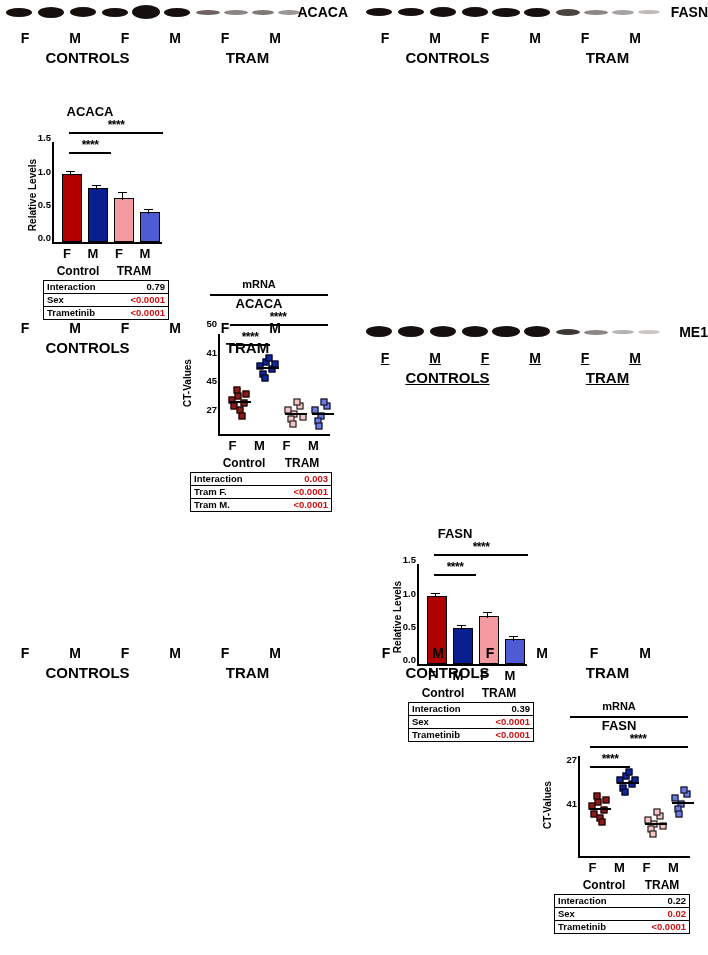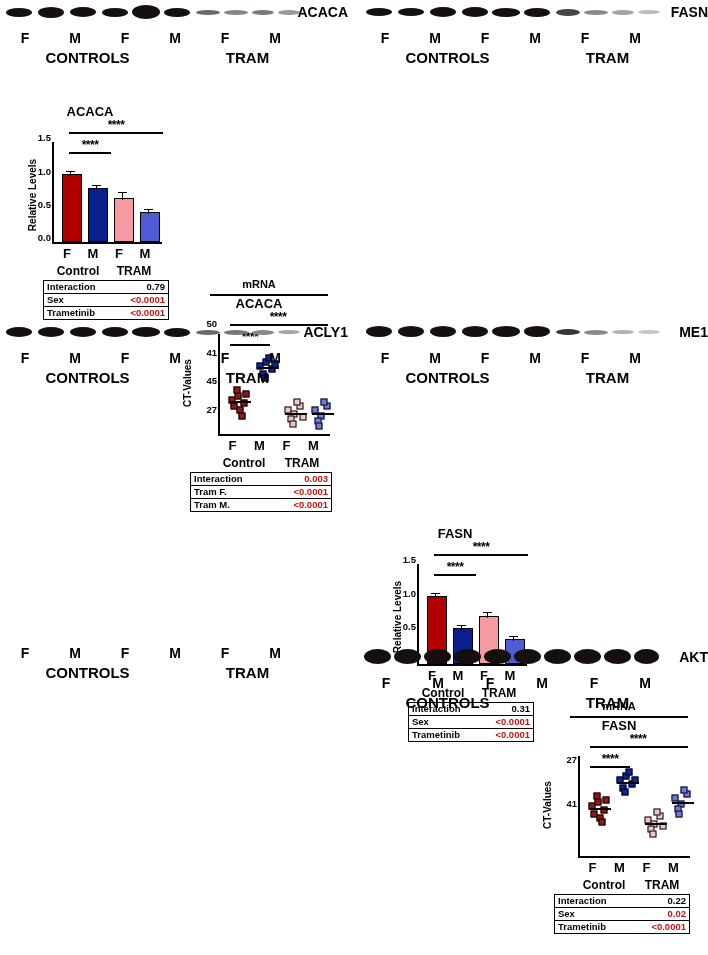--- a/index.html
+++ b/index.html
@@ -257,21 +257,21 @@
     <div class="sig" style="left:64px;top:18px;width:84px;">****</div>
     <div class="xlab" style="left:42px;top:146px;width:108px;">
       <span style="display:inline-block;width:26px;">F</span><span style="display:inline-block;width:26px;">M</span><span style="display:inline-block;width:26px;">F</span><span style="display:inline-block;width:26px;">M</span>
     </div>
     <div class="xgrp" style="left:36px;top:164px;width:120px;">
       <span style="display:inline-block;width:56px;">Control</span><span style="display:inline-block;width:56px;">TRAM</span>
     </div>
     <div class="stats" style="left:33px;top:180px;width:124px;">
       <div class="row">
           <span>Interaction</span>
-          <span class="v">0.31</span>
+          <span class="v">0.39</span>
         </div>
       <div class="row">
           <span>Sex</span>
           <span class="v red">&lt;0.0001</span>
         </div>
       <div class="row">
           <span>Trametinib</span>
           <span class="v red">&lt;0.0001</span>
         </div>
     </div>
@@ -338,50 +338,35 @@
           <span class="v red">0.02</span>
         </div>
       <div class="row">
           <span>Trametinib</span>
           <span class="v red">&lt;0.0001</span>
         </div>
     </div>
   </div>
 
   <div class="panel" style="left:0px;top:320px;width:348px;">
-    <div class="blot">
-      <div class="lanes" style="left:4px;width:268px;">
-        <div class="band" style="left:2px;top:7px;width:26px;height:10px;"></div>
-        <div class="band" style="left:34px;top:7px;width:26px;height:10px;"></div>
-        <div class="band" style="left:66px;top:7px;width:26px;height:10px;"></div>
-        <div class="band" style="left:98px;top:7px;width:26px;height:10px;"></div>
-        <div class="band" style="left:128px;top:7px;width:28px;height:10px;"></div>
-        <div class="band" style="left:160px;top:8px;width:26px;height:9px;"></div>
-        <div class="band" style="left:192px;top:10px;width:24px;height:5px;background:#6d6663;"></div>
-        <div class="band" style="left:220px;top:10px;width:24px;height:5px;background:#7a7572;"></div>
-        <div class="band" style="left:248px;top:10px;width:22px;height:5px;background:#8d8885;"></div>
-        <div class="band" style="left:274px;top:10px;width:22px;height:4px;background:#a8a4a2;"></div>
-      </div>
-      <div class="blot-label">ACLY1</div>
-    </div>
     <div class="fm-row" style="width:300px;">
       <span style="width:50px;">F</span>
         <span style="width:50px;">M</span>
         <span style="width:50px;">F</span>
       <span style="width:50px;">M</span>
         <span style="width:50px;">F</span>
         <span style="width:50px;">M</span>
     </div>
     <div class="grp-row" style="width:320px;">
       <span style="width:175px;">CONTROLS</span>
         <span style="width:145px;">TRAM</span>
     </div>
   </div>
 
-  <div class="panel" style="left:360px;top:320px;width:348px;">
+  <div class="panel" style="left:360px;top:320px;width:348px;text-decoration:underline;">
     <div class="blot">
       <div class="lanes" style="left:4px;width:268px;">
         <div class="band" style="left:2px;top:6px;width:26px;height:11px;"></div>
         <div class="band" style="left:34px;top:6px;width:26px;height:11px;"></div>
         <div class="band" style="left:66px;top:6px;width:26px;height:11px;"></div>
         <div class="band" style="left:98px;top:6px;width:26px;height:11px;"></div>
         <div class="band" style="left:128px;top:6px;width:28px;height:11px;"></div>
         <div class="band" style="left:160px;top:6px;width:26px;height:11px;"></div>
         <div class="band" style="left:192px;top:9px;width:24px;height:6px;background:#3d3734;"></div>
         <div class="band" style="left:220px;top:10px;width:24px;height:5px;background:#8d8885;"></div>
@@ -413,35 +398,20 @@
         <span style="width:50px;">F</span>
         <span style="width:50px;">M</span>
     </div>
     <div class="grp-row" style="width:320px;">
       <span style="width:175px;">CONTROLS</span>
         <span style="width:145px;">TRAM</span>
     </div>
   </div>
 
   <div class="panel" style="left:360px;top:645px;width:348px;">
-    <div class="blot">
-      <div class="lanes" style="left:4px;width:272px;">
-        <div class="band" style="left:0px;top:4px;width:27px;height:15px;"></div>
-        <div class="band" style="left:30px;top:4px;width:27px;height:15px;"></div>
-        <div class="band" style="left:60px;top:4px;width:27px;height:15px;"></div>
-        <div class="band" style="left:90px;top:4px;width:27px;height:15px;"></div>
-        <div class="band" style="left:120px;top:4px;width:27px;height:15px;"></div>
-        <div class="band" style="left:150px;top:4px;width:27px;height:15px;"></div>
-        <div class="band" style="left:180px;top:4px;width:27px;height:15px;"></div>
-        <div class="band" style="left:210px;top:4px;width:27px;height:15px;"></div>
-        <div class="band" style="left:240px;top:4px;width:27px;height:15px;"></div>
-        <div class="band" style="left:270px;top:4px;width:25px;height:15px;"></div>
-      </div>
-      <div class="blot-label">AKT</div>
-    </div>
     <div class="fm-row" style="width:310px;">
       <span style="width:52px;">F</span>
         <span style="width:52px;">M</span>
         <span style="width:52px;">F</span>
       <span style="width:52px;">M</span>
         <span style="width:52px;">F</span>
         <span style="width:50px;">M</span>
     </div>
     <div class="grp-row" style="width:320px;">
       <span style="width:175px;">CONTROLS</span>

